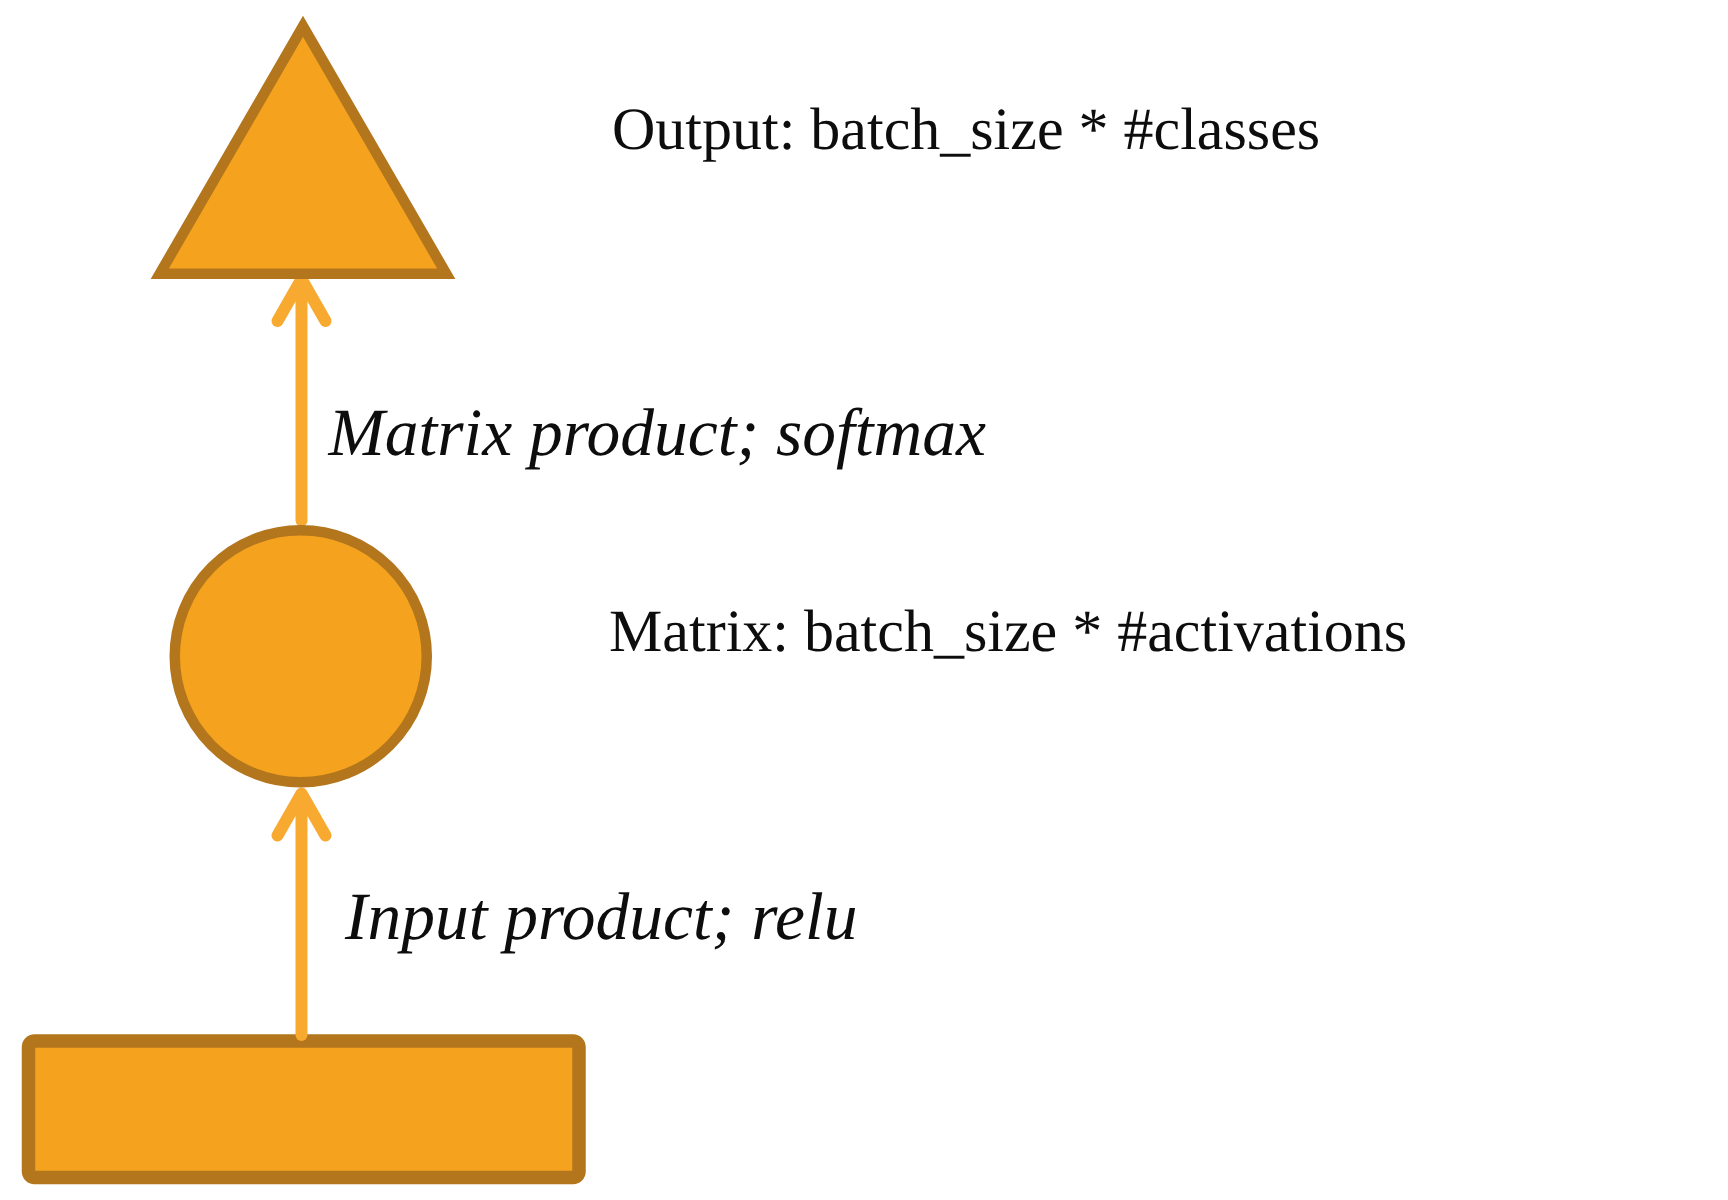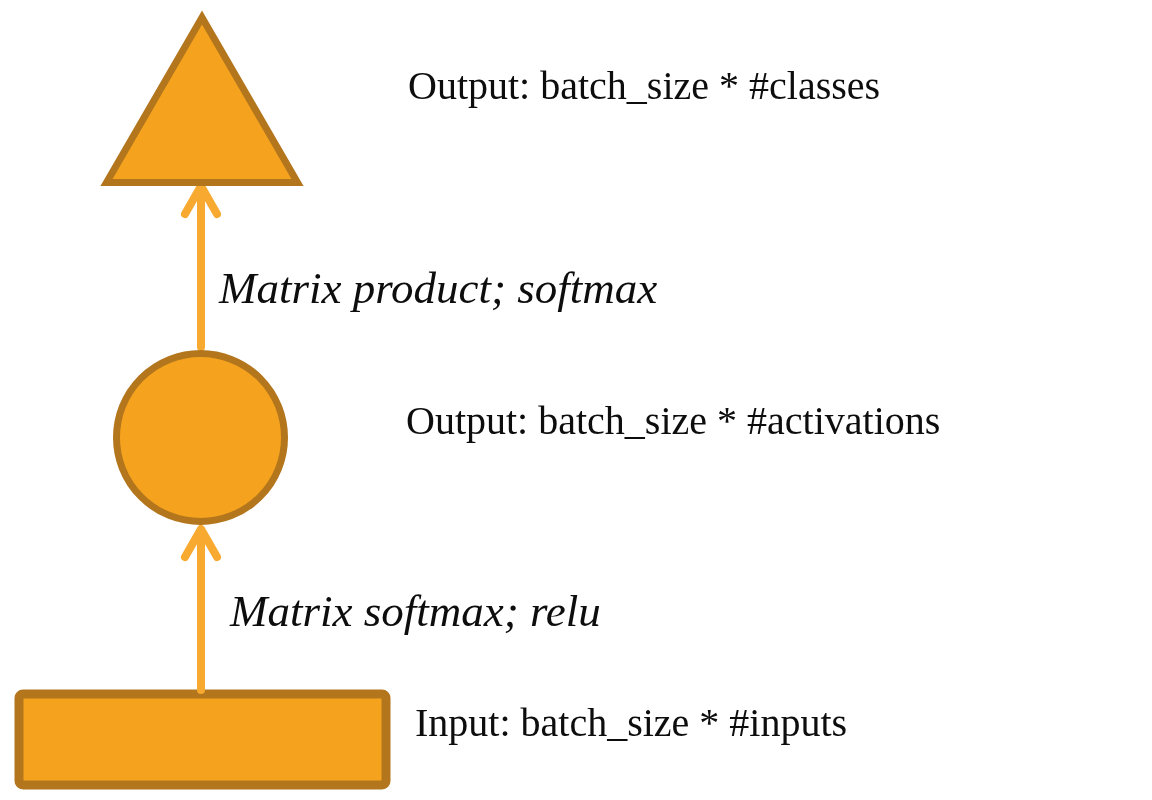--- a/index.html
+++ b/index.html
@@ -63,19 +63,18 @@
 
     <circle cx="200.5" cy="437.5" r="84" stroke-width="7" fill="#F5A31E" stroke="#B3761D"></circle>
 
     <polygon points="202,17.5 106.5,182.5 297.5,182.5" stroke-width="7" stroke-linejoin="miter" fill="#F5A31E" stroke="#B3761D"></polygon>
   </svg>
 
   <div class="label node-label output-label">Output: batch_size * #classes</div>
 
   <div class="label edge-label softmax-label">Matrix product; softmax</div>
 
-  <div class="label node-label hidden-label">Output: batch_size * #activations</div>
+  <div class="label node-label hidden-label">Matrix: batch_size * #activations</div>
 
-  <div class="label edge-label relu-label">Matrix softmax; relu</div>
+  <div class="label edge-label relu-label">Input product; relu</div>
 
-  <div class="label node-label input-label">Input: batch_size * #inputs</div>
 
 </div>
 
 </body></html>

